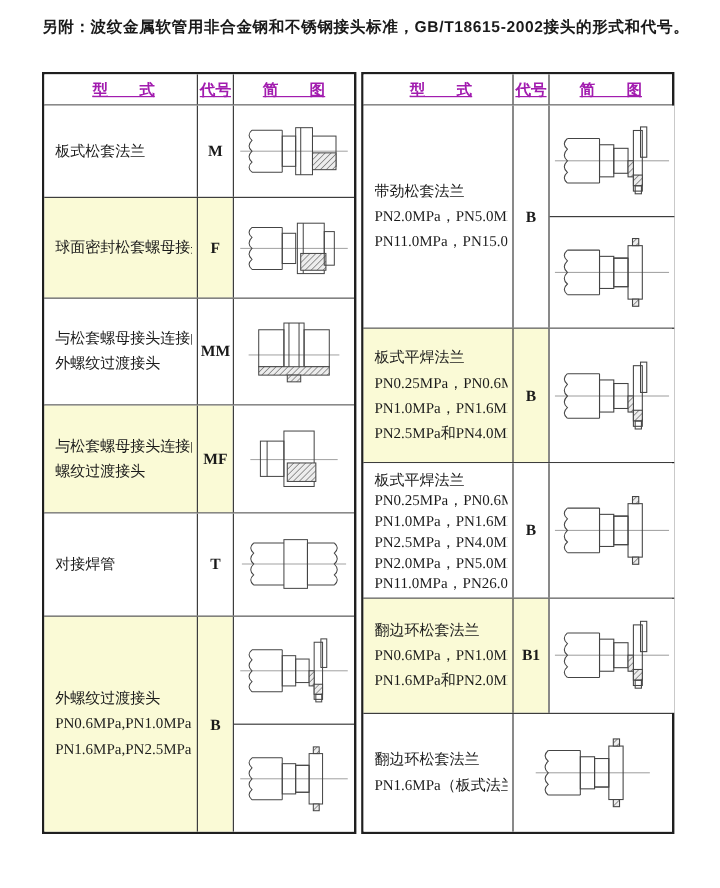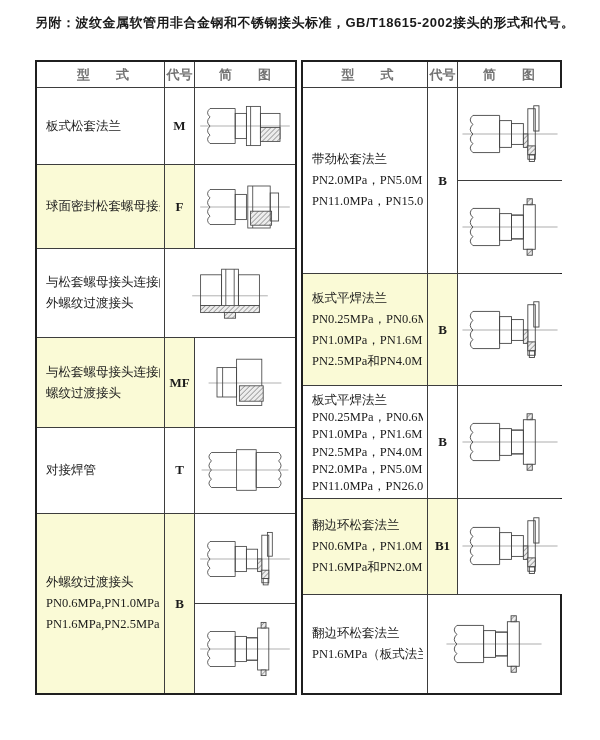--- a/index.html
+++ b/index.html
@@ -19,21 +19,21 @@
   .tbl{
     border:2px solid #1f1f1f;background:#fff;
     display:flex;flex-direction:column;box-sizing:border-box;
   }
   .tbl-left{width:262px;}
   .tbl-right{width:261px;}
   .row{display:flex;box-sizing:border-box;border-top:1px solid #3d3d3d;}
   .thead{border-top:none;height:25px;}
   .th{
     background:#b5ddf1;display:flex;align-items:center;justify-content:center;
-    font-size:13px;font-weight:bold;color:#737373;
+    font-size:13px;font-weight:bold;color:#a21caf;text-decoration:underline;
   }
   .c-type{flex:0 0 auto;display:flex;flex-direction:column;justify-content:center;
     padding:4px 4px 4px 9px;box-sizing:border-box;background:#fff;}
   .c-code{flex:0 0 30px;display:flex;align-items:center;justify-content:center;
     border-left:1px solid #3d3d3d;box-sizing:border-box;background:#fff;
     font-family:"Liberation Serif",serif;font-size:13px;font-weight:bold;}
   .c-diag{flex:1 1 auto;border-left:1px solid #3d3d3d;box-sizing:border-box;
     display:flex;flex-direction:column;background:#fff;}
   .tbl-left .c-type{width:127px;}
   .tbl-right .c-type{width:124px;}
@@ -161,20 +161,21 @@
             </svg>
       </div>
         </div>
     </div>
 
     <div class="row" style="height:90px">
       <div class="c-type">
         <div class="ln">与松套螺母接头连接的</div>
         <div class="ln">外螺纹过渡接头</div>
       </div>
+      <div class="c-code">MM</div>
       <div class="c-diag">
           <div class="sub">
         <svg class="diag" viewBox="0 0 140 80">
               <use href="#g-adapter-mm"></use>
             </svg>
       </div>
         </div>
     </div>
 
     <div class="row hl" style="height:90px">

